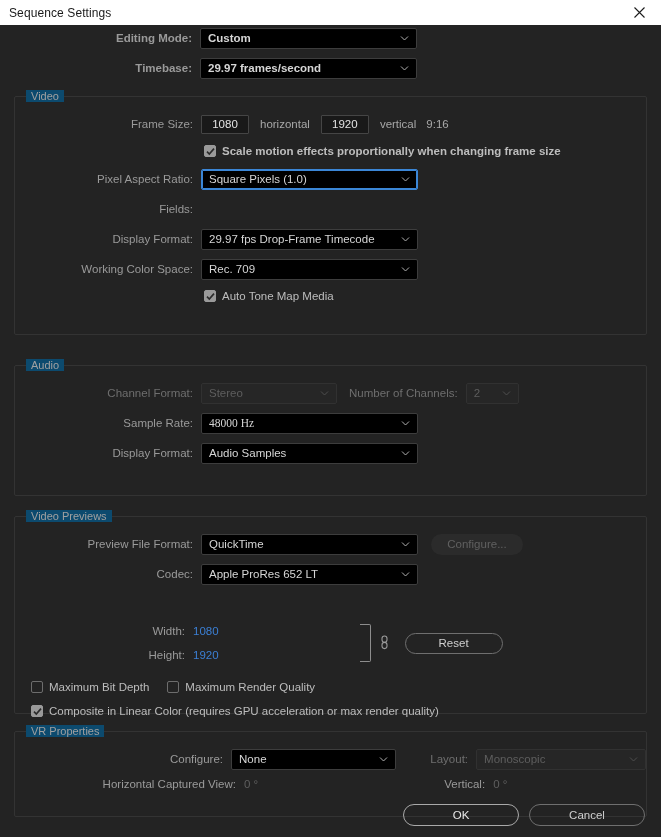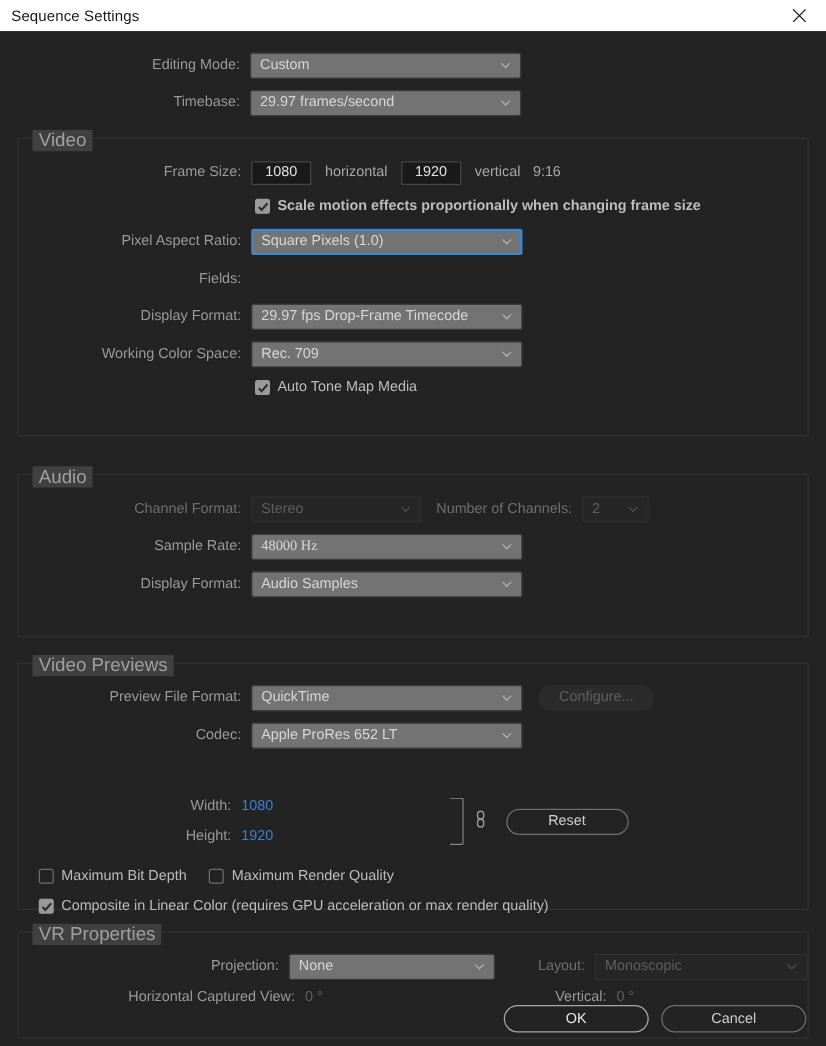--- a/index.html
+++ b/index.html
@@ -36,21 +36,21 @@
   .row{display:flex;align-items:center;height:26px;margin-bottom:4px;}
   .lbl{
     color:#9a9a9a;text-align:right;padding-right:8px;font-size:11.5px;
     white-space:nowrap;
   }
   .lbl.dim{color:#6e6e6e;}
 
   
   .select{
     box-sizing:border-box;
-    height:21px;background:#737373;border:1px solid #3d3d3d;border-radius:2px;
+    height:21px;background:#000000;border:1px solid #3d3d3d;border-radius:2px;
     display:flex;align-items:center;position:relative;
     color:#d6d6d6;font-size:11.5px;padding:0 7px;
   }
   .select .caret{
     position:absolute;right:7px;top:50%;transform:translateY(-50%);
     width:9px;height:9px;
   }
   .select .caret svg{display:block;}
   .select.focused{border:1px solid #3b86d6;box-shadow:0 0 0 1px #3b86d6 inset;}
   .select.disabled{background:#262626;border-color:#313131;color:#5e5e5e;}
@@ -66,22 +66,22 @@
   .plain{color:#a8a8a8;font-size:11.5px;}
   .scrub{color:#3b7fd4;font-size:11.5px;}
   .dimval{color:#5f5f5f;font-size:11.5px;}
 
   
   .group{
     position:relative;border:1px solid #333333;border-radius:2px;
     margin:0 14px;padding:14px 0 10px 0;
   }
   .group > .legend{
-    position:absolute;top:-7px;left:11px;background:#404040;
-    padding:0 5px;color:#a0a0a0;font-size:15px;
+    position:absolute;top:-7px;left:11px;background:#0c4a6e;
+    padding:0 5px;color:#a0a0a0;font-size:11px;
   }
 
   
   .cbrow{display:flex;align-items:center;height:20px;}
   .cb{
     width:12px;height:12px;box-sizing:border-box;border-radius:2px;
     border:1px solid #6d6d6d;background:transparent;
     display:inline-flex;align-items:center;justify-content:center;margin-right:6px;
     flex:none;
   }
@@ -123,21 +123,21 @@
   <span class="title">Sequence Settings</span>
   <div class="close-btn">
     <svg width="13" height="13" viewBox="0 0 13 13" aria-hidden="true">
       <path d="M1.5 1.5 L11.5 11.5 M11.5 1.5 L1.5 11.5" stroke="#1c1c1c" stroke-width="1.1" fill="none"></path>
     </svg>
   </div>
 </div>
 
 <div class="dialog">
 
-  <div style="padding-top:14px;">
+  <div style="font-weight:bold;">
     <div class="row">
       <div class="lbl" style="width:192px;">Editing Mode:</div>
       <div class="select" style="width:217px;">
         <span>Custom</span>
         <span class="caret">
           <svg width="9" height="9" viewBox="0 0 9 9">
               <path d="M1 3 L4.5 6.5 L8 3" stroke="#b0b0b0" stroke-width="1" fill="none"></path>
             </svg>
         </span>
       </div>
@@ -350,21 +350,21 @@
           </svg>
       </span>
       <span class="cbtext">Composite in Linear Color (requires GPU acceleration or max render quality)</span>
     </div>
   </div>
 
   <div class="group" style="margin-top:17px;height:60px;padding-left:43px;">
     <div class="legend">VR Properties</div>
 
     <div class="row" style="margin-bottom:2px;">
-      <div class="lbl" style="width:178px;">Projection:</div>
+      <div class="lbl" style="width:178px;">Configure:</div>
       <div class="select" style="width:177px;">
         <span>None</span>
         <span class="caret">
           <svg width="9" height="9" viewBox="0 0 9 9">
               <path d="M1 3 L4.5 6.5 L8 3" stroke="#b0b0b0" stroke-width="1" fill="none"></path>
             </svg>
         </span>
       </div>
       <div class="lbl dim" style="width:auto;padding-left:34px;padding-right:8px;">Layout:</div>
       <div class="select disabled" style="width:182px;">

